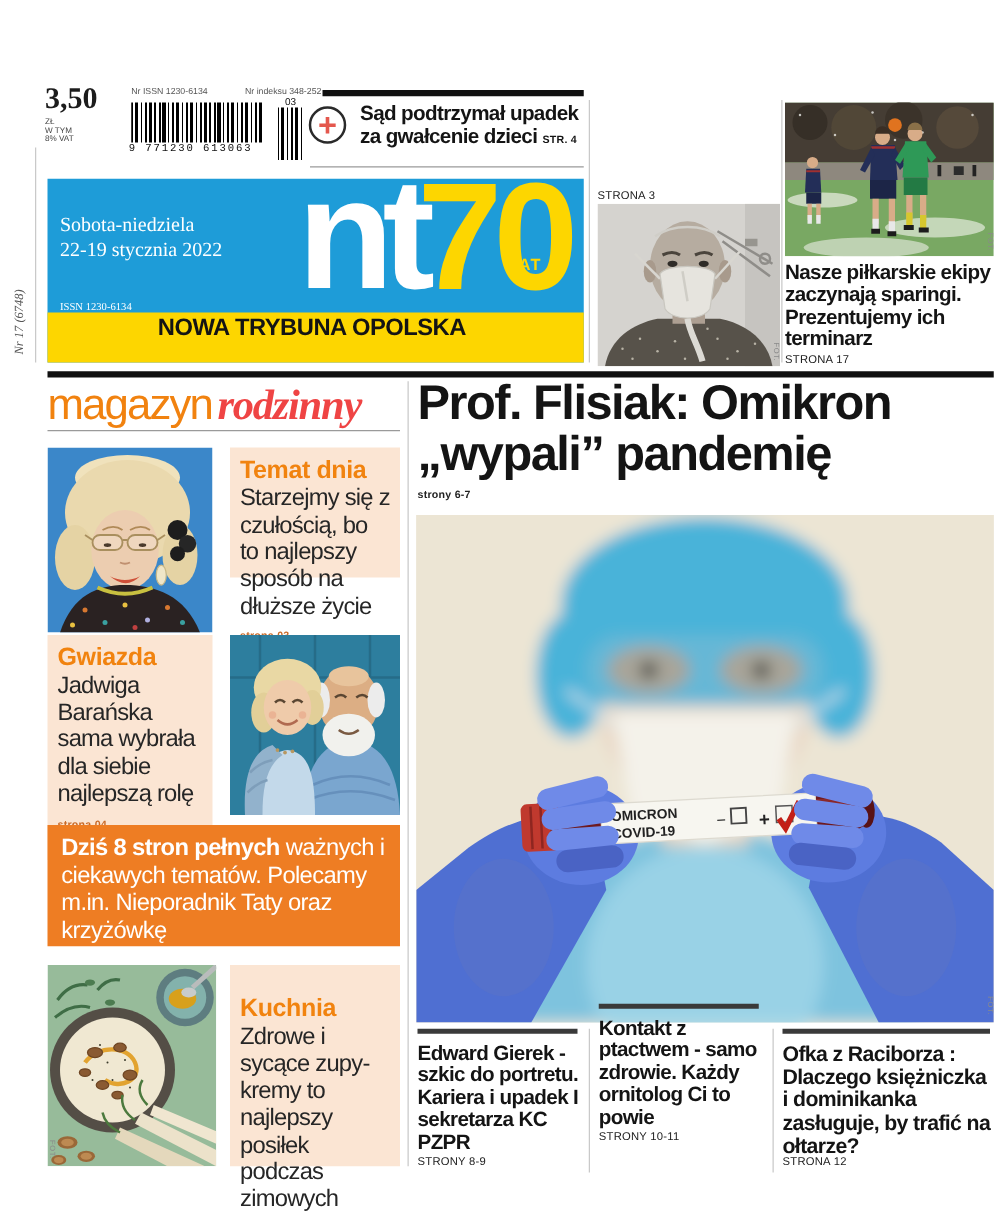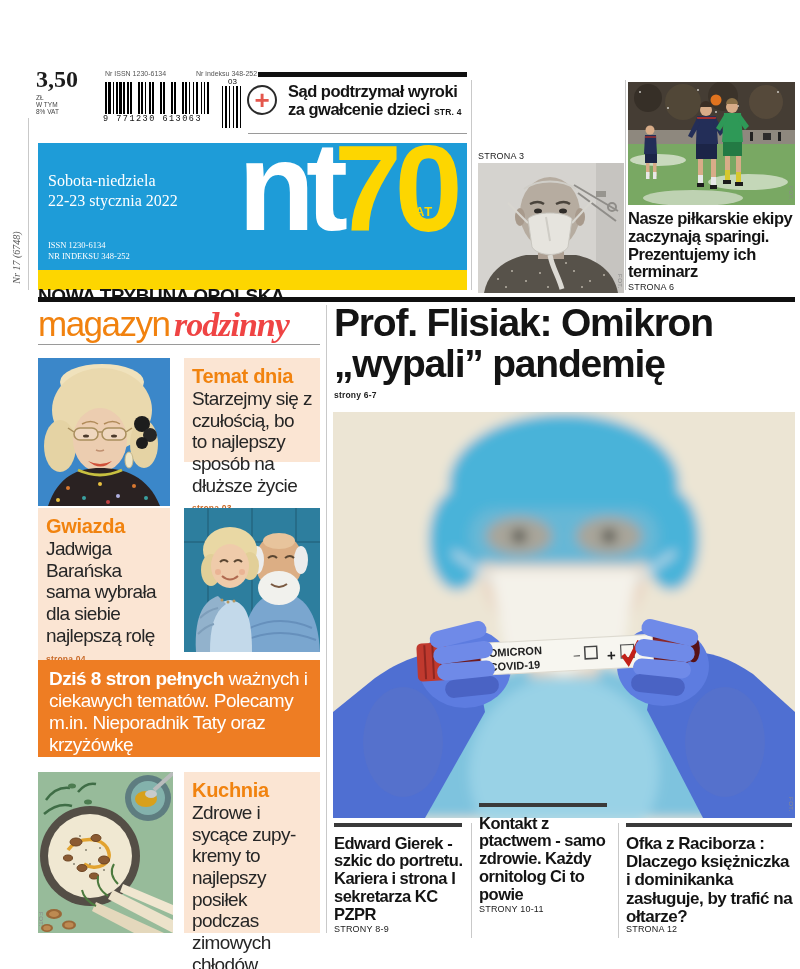--- a/index.html
+++ b/index.html
@@ -37,39 +37,39 @@
 
   <div class="abs" style="left:105px;top:70px;font-size:7px;color:#555">Nr ISSN 1230-6134</div>
   <div class="abs" style="left:196px;top:70px;font-size:7px;color:#555">Nr indeksu 348-252</div>
   <div class="abs bars" style="left:105px;top:82px;width:106px;height:32px"></div>
   <div class="abs" style="left:103px;top:114px;width:112px;font-family:'Liberation Mono',monospace;font-size:8.5px;letter-spacing:1.5px;color:#111">9 771230 613063</div>
   <div class="abs" style="left:228px;top:77px;font-size:8px;color:#111">03</div>
   <div class="abs bars" style="left:222px;top:86px;width:20px;height:42px"></div>
 
   <div class="abs blackbar" style="left:258px;top:72px;width:209px;height:5px"></div>
   <div class="abs" style="left:247px;top:85px;width:30px;height:30px;border:2.5px solid #2a2a2a;border-radius:50%;display:flex;align-items:center;justify-content:center;color:#e4574d;font-size:26px;font-weight:bold;line-height:1">+</div>
-  <div class="abs hl" style="left:288px;top:83px;width:180px;font-size:16.5px"><span>Sąd podtrzymał wyroki za gwałcenie dzieci</span>
+  <div class="abs hl" style="left:288px;top:83px;width:180px;font-size:16.5px"><span>Sąd podtrzymał upadek za gwałcenie dzieci</span>
        <span class="refsm">STR. 4</span></div>
   <div class="abs hline" style="left:248px;top:133px;width:219px"></div>
 
   <div class="abs" style="left:38px;top:143px;width:429px;height:147px;background:#1e9cd8">
     <div class="serif" style="position:absolute;left:10px;top:28px;color:#fff;font-size:16px;line-height:1.25">
       <div>Sobota-niedziela</div>
-      <div>22-23 stycznia 2022</div>
+      <div>22-19 stycznia 2022</div>
     </div>
     <div class="serif" style="position:absolute;left:10px;top:97px;color:#fff;font-size:8.5px;line-height:1.3">
       <div>ISSN 1230-6134</div>
       <div>NR INDEKSU 348-252</div>
     </div>
     <div style="position:absolute;left:196px;top:-16px;width:233px;height:142px;overflow:hidden">
       <span class="abs" style="left:4px;top:-13px;font-size:126px;font-weight:800;letter-spacing:-9px;color:#fff">nt</span>
       <span class="abs" style="left:100px;top:-8px;font-size:122px;font-weight:800;letter-spacing:-7px;color:#fdd600">70</span>
       <span class="abs" style="left:172px;top:77px;font-size:13px;font-weight:bold;letter-spacing:1px;color:#fdd600">LAT</span>
     </div>
-    <div style="position:absolute;left:0;bottom:0;width:100%;height:20px;background:#fdd600;color:#141414;font-weight:800;font-size:19px;letter-spacing:-.4px;text-align:left;padding:15px 6px 0 0">NOWA TRYBUNA OPOLSKA</div>
+    <div style="position:absolute;left:0;bottom:0;width:100%;height:40px;background:#fdd600;color:#141414;font-weight:800;font-size:19px;letter-spacing:-.4px;text-align:center;padding:2px 6px 0 0">NOWA TRYBUNA OPOLSKA</div>
   </div>
 
   <div class="abs vline" style="left:471px;top:80px;height:210px"></div>
   <div class="abs vline" style="left:625px;top:80px;height:210px"></div>
 
   <div class="abs ref" style="left:478px;top:151px">STRONA 3</div>
   <div class="abs" style="left:478px;top:163px;width:146px;height:130px">
     <svg width="146" height="130" viewBox="0 0 146 130">
       <rect width="146" height="130" fill="#d5d3cf"></rect>
       <rect x="118" width="28" height="130" fill="#c6c4c0"></rect>
@@ -168,21 +168,21 @@
       <line x1="17" y1="55" x2="28" y2="55" stroke="#a03030" stroke-width="1.5"></line>
       <rect x="17" y="72" width="12" height="9" fill="#1c2547"></rect>
       <rect x="18" y="81" width="3.5" height="13" fill="#d8ac88"></rect>
         <rect x="25" y="81" width="3.5" height="13" fill="#d8ac88"></rect>
       <rect x="18" y="90" width="3.5" height="7" fill="#e8e8e8"></rect>
         <rect x="25" y="90" width="3.5" height="7" fill="#e8e8e8"></rect>
     </svg>
     <div class="credit" style="position:absolute;right:1px;bottom:4px">FOT.</div>
   </div>
   <div class="abs hl" style="left:628px;top:210px;width:167px;font-size:16.5px">Nasze piłkarskie ekipy zaczynają sparingi. Prezentujemy ich terminarz</div>
-  <div class="abs ref" style="left:628px;top:282px">STRONA 6</div>
+  <div class="abs ref" style="left:628px;top:282px">STRONA 17</div>
 
   <div class="abs blackbar" style="left:38px;top:297px;width:757px;height:5px"></div>
   <div class="abs vline" style="left:326px;top:305px;height:628px"></div>
 
   <div class="abs" style="left:38px;top:304px;width:282px;height:40px;white-space:nowrap">
     <span style="font-size:35px;color:#f1820f;letter-spacing:-1.5px">magazyn</span>
     <span class="serif" style="font-size:34px;color:#ef4444;font-style:italic;font-weight:bold;letter-spacing:-1px">rodzinny</span>
   </div>
   <div class="abs hline" style="left:38px;top:344px;width:282px"></div>
 
@@ -394,29 +394,29 @@
       <path d="M80,112 q-10,-10 -4,-20 M70,124 q-12,-8 -10,-20 M58,134 q-12,-6 -14,-16" stroke="#4c7a3e" stroke-width="2" fill="none"></path>
       <ellipse cx="16" cy="142" rx="8" ry="5" fill="#9a6838"></ellipse>
         <ellipse cx="16" cy="142" rx="5" ry="3" fill="#bd8a52"></ellipse>
       <ellipse cx="31" cy="153" rx="7" ry="4.5" fill="#9a6838"></ellipse>
         <ellipse cx="31" cy="153" rx="4.5" ry="2.8" fill="#bd8a52"></ellipse>
       <ellipse cx="9" cy="156" rx="6" ry="4" fill="#9a6838"></ellipse>
         <ellipse cx="9" cy="156" rx="3.8" ry="2.5" fill="#bd8a52"></ellipse>
     </svg>
     <div class="credit" style="position:absolute;left:0;bottom:6px">FOT.</div>
   </div>
-  <div class="abs peach" style="left:184px;top:772px;width:136px;height:161px;padding:7px 8px">
+  <div class="abs peach" style="left:184px;top:772px;width:136px;height:161px;padding:24px 8px">
     <div class="kick">Kuchnia</div>
     <div class="sidetext">Zdrowe i sycące zupy-kremy to najlepszy posiłek podczas zimowych chłodów</div>
 
   </div>
 
   <div class="abs" style="left:334px;top:823px;width:132px;height:112px">
     <div style="height:3.5px;background:#3a3a3a;width:128px"></div>
-    <div class="hl" style="font-size:16.5px;margin-top:8px">Edward Gierek - szkic do portretu. Kariera i strona I sekretarza KC PZPR</div>
+    <div class="hl" style="font-size:16.5px;margin-top:8px">Edward Gierek - szkic do portretu. Kariera i upadek I sekretarza KC PZPR</div>
     <div class="ref" style="position:absolute;left:0;top:101px">STRONY 8-9</div>
   </div>
   <div class="abs vline" style="left:471px;top:823px;height:115px"></div>
   <div class="abs" style="left:479px;top:803px;width:132px;height:112px">
     <div style="height:3.5px;background:#3a3a3a;width:128px"></div>
     <div class="hl" style="font-size:16.5px;margin-top:8px">Kontakt z ptactwem - samo zdrowie. Każdy ornitolog Ci to powie</div>
     <div class="ref" style="position:absolute;left:0;top:101px">STRONY 10-11</div>
   </div>
   <div class="abs vline" style="left:618px;top:823px;height:115px"></div>
   <div class="abs" style="left:626px;top:823px;width:170px;height:112px">

